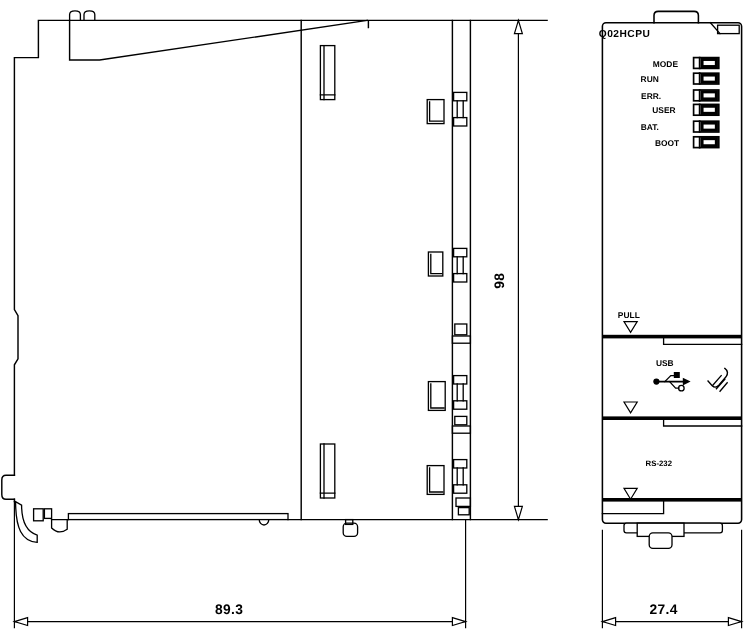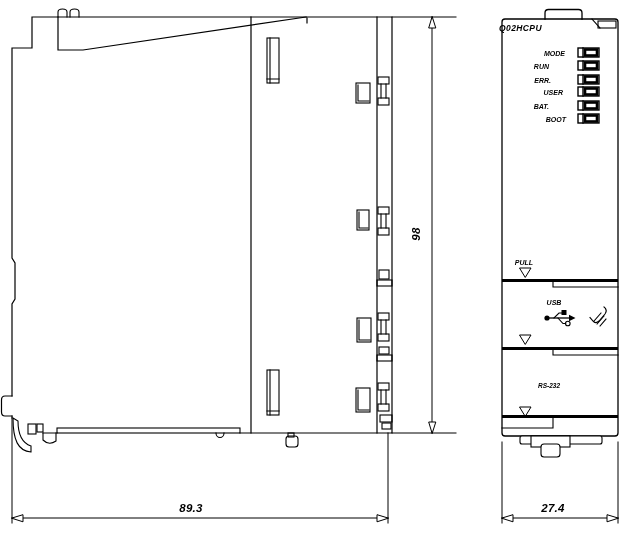--- a/index.html
+++ b/index.html
@@ -1,16 +1,16 @@
 <!DOCTYPE html>
 <html><head>
 <meta charset="utf-8">
 <style>
   html,body{margin:0;padding:0;background:#ffffff;}
-  .canvas{position:relative;width:624px;height:533px;background:#ffffff;overflow:hidden;font-style:italic;}
+  .canvas{position:relative;width:624px;height:533px;background:#ffffff;overflow:hidden;}
   svg{display:block;}
   text{font-family:"Liberation Sans","DejaVu Sans",sans-serif;font-weight:bold;fill:#000;stroke:none;}
   .t-model{font-size:8.5px;letter-spacing:.4px;}
   .t-led{font-size:7px;}
   .t-small{font-size:7px;}
   .t-port{font-size:6.5px;}
   .t-dim{font-size:11.5px;letter-spacing:.3px;}
 </style>
 </head>
 <body>

